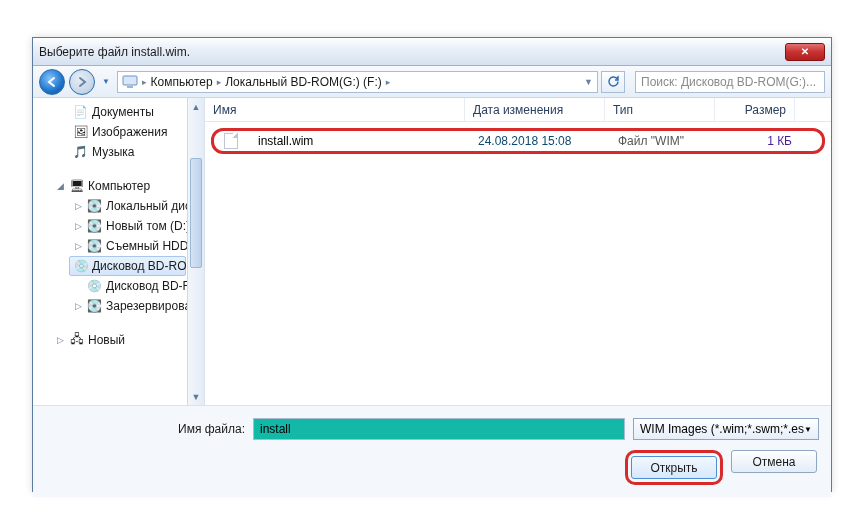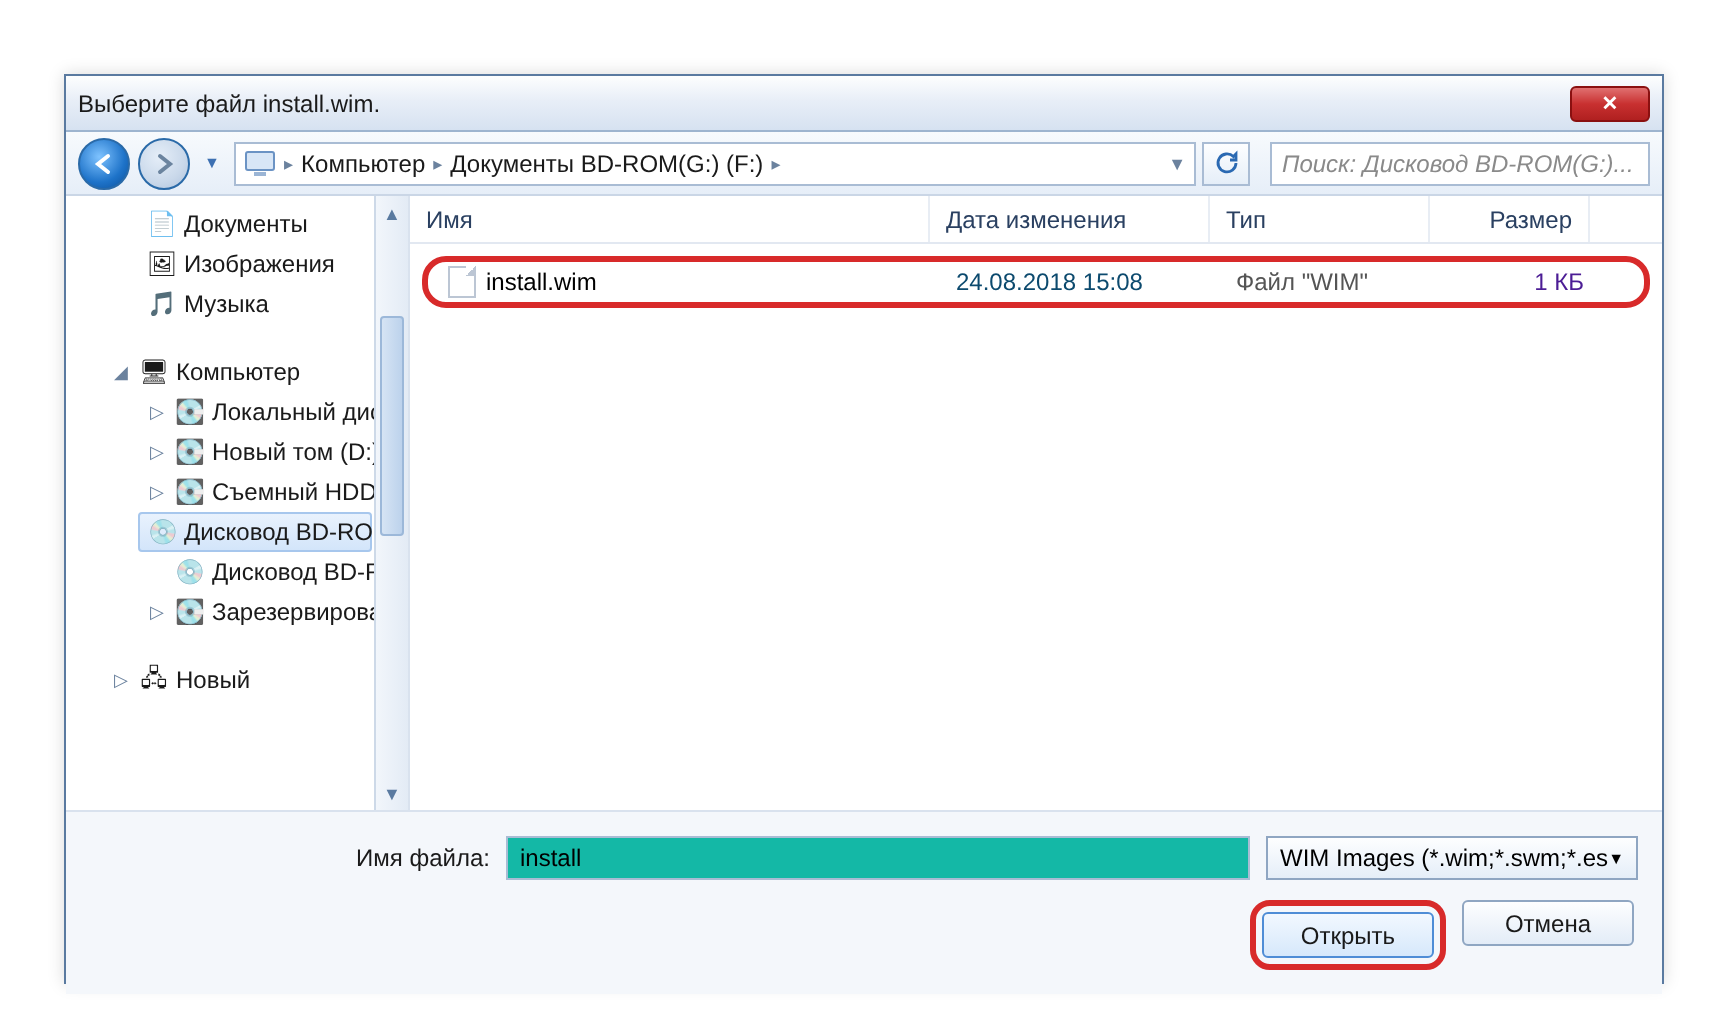--- a/index.html
+++ b/index.html
@@ -11,42 +11,42 @@
 .close{width:40px;height:18px;border-radius:3px;background:linear-gradient(#e07070,#c83030 50%,#b02020);border:1px solid #8a1010;display:flex;align-items:center;justify-content:center;color:#fff;font-weight:bold;font-size:10px}
 .navrow{height:32px;background:linear-gradient(#f7fafd,#e6eef8);border-bottom:1px solid #cad6e6;display:flex;align-items:center;padding:0 6px;gap:4px}
 .navbtn{width:26px;height:26px;border-radius:50%;background:radial-gradient(circle at 40% 35%,#7fc3ff,#1e73c9 60%,#0a4e98);border:1px solid #2a6aa8;display:flex;align-items:center;justify-content:center;color:#fff;font-size:13px}
 .navbtn.disabled{background:radial-gradient(circle at 40% 35%,#e5eef8,#c9d8ea 60%,#adc2dc);color:#6b849f}
 .dd-tiny{width:14px;height:20px;display:flex;align-items:center;justify-content:center;color:#3d70b2;font-size:8px}
 .addr{flex:1;height:22px;border:1px solid #a9bcd4;background:#fff;display:flex;align-items:center;padding:0 4px;gap:4px}
 .addr .seg{display:flex;align-items:center;gap:3px;color:#1a1a1a}
 .addr .ar{color:#6b829e;font-size:9px}
 .pcicon{display:inline-flex;width:16px;height:14px}
 .refresh{width:24px;height:22px;border:1px solid #a9bcd4;background:linear-gradient(#fdfeff,#e5eef8);display:flex;align-items:center;justify-content:center;color:#2a69b2;font-size:12px;margin-left:-1px}
-.search{width:190px;height:22px;border:1px solid #a9bcd4;background:#fff;display:flex;align-items:center;padding:0 5px;color:#8a8a8a;font-style:italic;margin-left:6px;overflow:hidden;white-space:nowrap}
+.search{width:190px;height:22px;border:1px solid #a9bcd4;background:#fff;display:flex;align-items:center;padding:0 5px;color:#8a8a8a;margin-left:6px;overflow:hidden;white-space:nowrap}
 .toolbar{height:32px;background:linear-gradient(#f8fbfe,#e6eef8);border-bottom:1px solid #cad6e6;display:flex;align-items:center;padding:0 10px;gap:18px}
 .tb{color:#1f3a61;cursor:default}
 .tb .car{font-size:8px;margin-left:3px}
 .body{display:flex;height:307px}
 .tree{width:172px;border-right:1px solid #d9e2ee;overflow:hidden;padding:4px 0;font-size:12px;color:#1a1a1a;position:relative}
 .tree-scroll{position:absolute;right:0;top:0;bottom:0;width:17px;background:linear-gradient(90deg,#f2f6fb,#e3ebf5);border-left:1px solid #cdd9e8}
 .tree-scroll .sar{height:17px;display:flex;align-items:center;justify-content:center;color:#5a7aa0;font-size:9px}
 .tree-scroll .thumb{position:absolute;top:60px;left:2px;right:2px;height:110px;background:linear-gradient(90deg,#d6e4f4,#bcd2ec);border:1px solid #9cb8d9;border-radius:2px}
 .tnode{display:flex;align-items:center;height:20px;padding-left:6px;gap:3px;white-space:nowrap}
 .tnode.l1{padding-left:22px}
 .tnode.l2{padding-left:40px}
 .tnode .tw{width:11px;font-size:9px;color:#6b829e;text-align:center}
 .tnode.sel{background:linear-gradient(#e9f2fd,#d3e5fa);border:1px solid #a7c7ed;border-radius:2px;margin:0 18px 0 36px;padding-left:4px}
 .ico{width:16px;height:16px;display:inline-flex;align-items:center;justify-content:center}
 .list{flex:1;background:#fff;position:relative}
 .lh{height:24px;border-bottom:1px solid #e2e8f1;display:flex;align-items:center;color:#2a4061}
 .lh>div{padding:0 8px;border-right:1px solid #e8edf4;height:100%;display:flex;align-items:center}
 .c-name{width:260px}.c-date{width:140px}.c-type{width:110px}.c-size{width:80px;justify-content:flex-end}
 .row-wrap{position:absolute;top:30px;left:6px;right:6px;height:26px;border:3px solid #d82a2a;border-radius:12px;display:flex;align-items:center;padding:0 6px}
 .row-wrap>div{padding:0 4px}
-.row-wrap .c-name{display:flex;align-items:center;gap:5px;width:254px}
+.row-wrap .c-name{display:flex;align-items:center;gap:20px;width:254px}
 .row-wrap .c-date{width:140px;color:#0c4a6e}
 .row-wrap .c-type{width:110px;color:#555}
 .row-wrap .c-size{width:72px;text-align:right;color:#4c1d95}
 .footer{border-top:1px solid #d9e2ee;padding:12px 12px 12px 12px;background:#f4f7fb}
 .frow{display:flex;align-items:center;gap:8px;margin-bottom:10px}
 .flabel{width:200px;text-align:right;color:#1a1a1a}
 .finput{flex:1;height:22px;border:1px solid #a9bcd4;background:#14b8a6;padding:0 6px;display:flex;align-items:center}
 .fsel{width:186px;height:22px;border:1px solid #8fa6c2;background:linear-gradient(#fdfeff,#e5eef8);display:flex;align-items:center;padding:0 6px;justify-content:space-between;overflow:hidden;white-space:nowrap}
 .btnrow{display:flex;justify-content:flex-end;gap:8px;padding-right:2px}
 .btn{width:86px;height:23px;border:1px solid #8fa6c2;background:linear-gradient(#fdfeff,#e3ecf7);border-radius:3px;display:flex;align-items:center;justify-content:center;color:#1a1a1a}
@@ -81,21 +81,21 @@
     <div class="addr">
       <span class="pcicon">
         <svg width="16" height="14" viewBox="0 0 16 14">
               <rect x="1" y="1" width="14" height="9" rx="1" fill="#d8e6f6" stroke="#6b93c4"></rect>
               <rect x="5" y="11" width="6" height="2" fill="#9bb5d5"></rect>
             </svg>
       </span>
       <span class="ar">▸</span>
       <span class="seg">Компьютер</span>
       <span class="ar">▸</span>
-      <span class="seg">Документы BD-ROM(G:) (F:)</span>
+      <span class="seg">Локальный BD-ROM(G:) (F:)</span>
       <span class="ar">▸</span>
       <span style="flex:1"></span>
       <span class="ar">▼</span>
     </div>
     <div class="refresh">
       <svg width="13" height="13" viewBox="0 0 13 13">
             <path d="M11 6.5a4.5 4.5 0 1 1-1.3-3.2L11 2v3H8" fill="none" stroke="#2a69b2" stroke-width="1.4"></path>
           </svg>
     </div>
     <div class="search">

